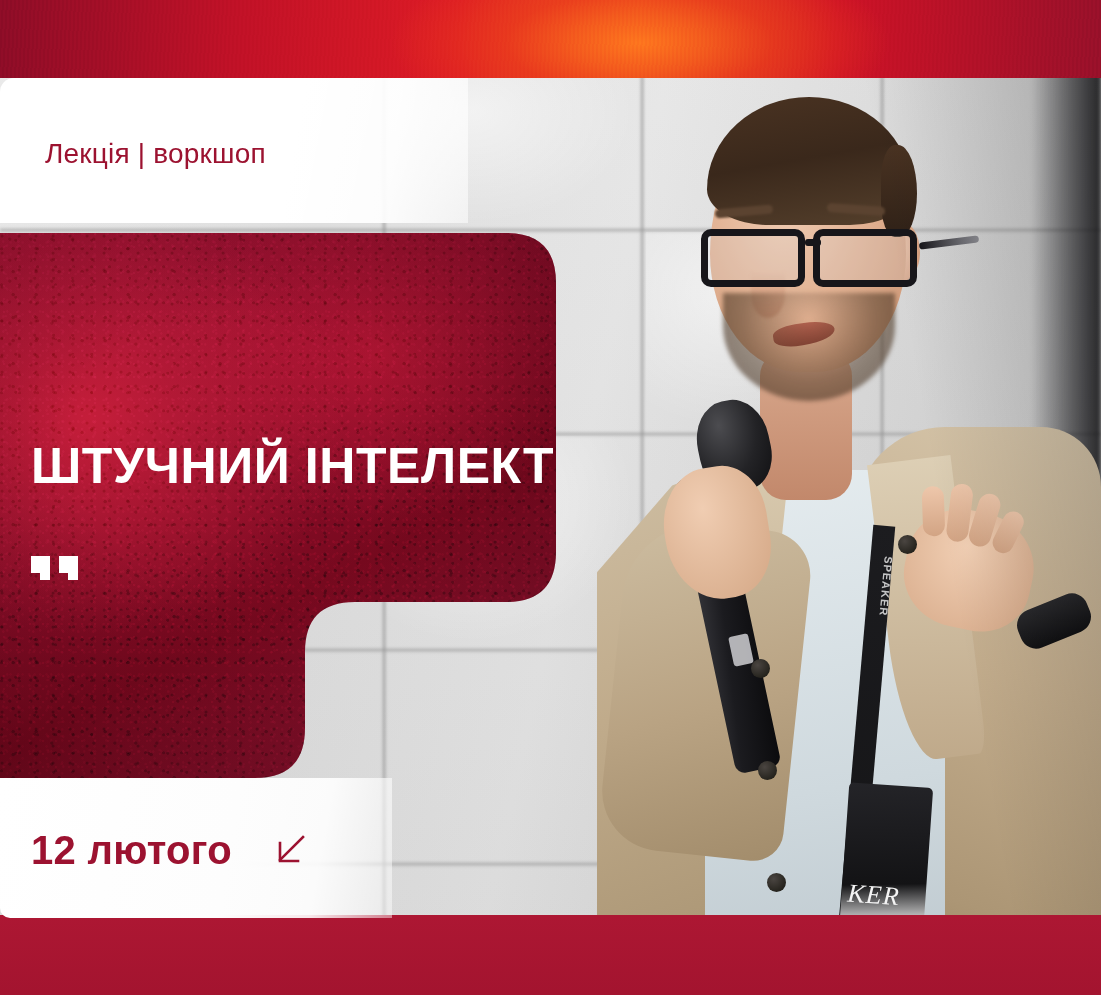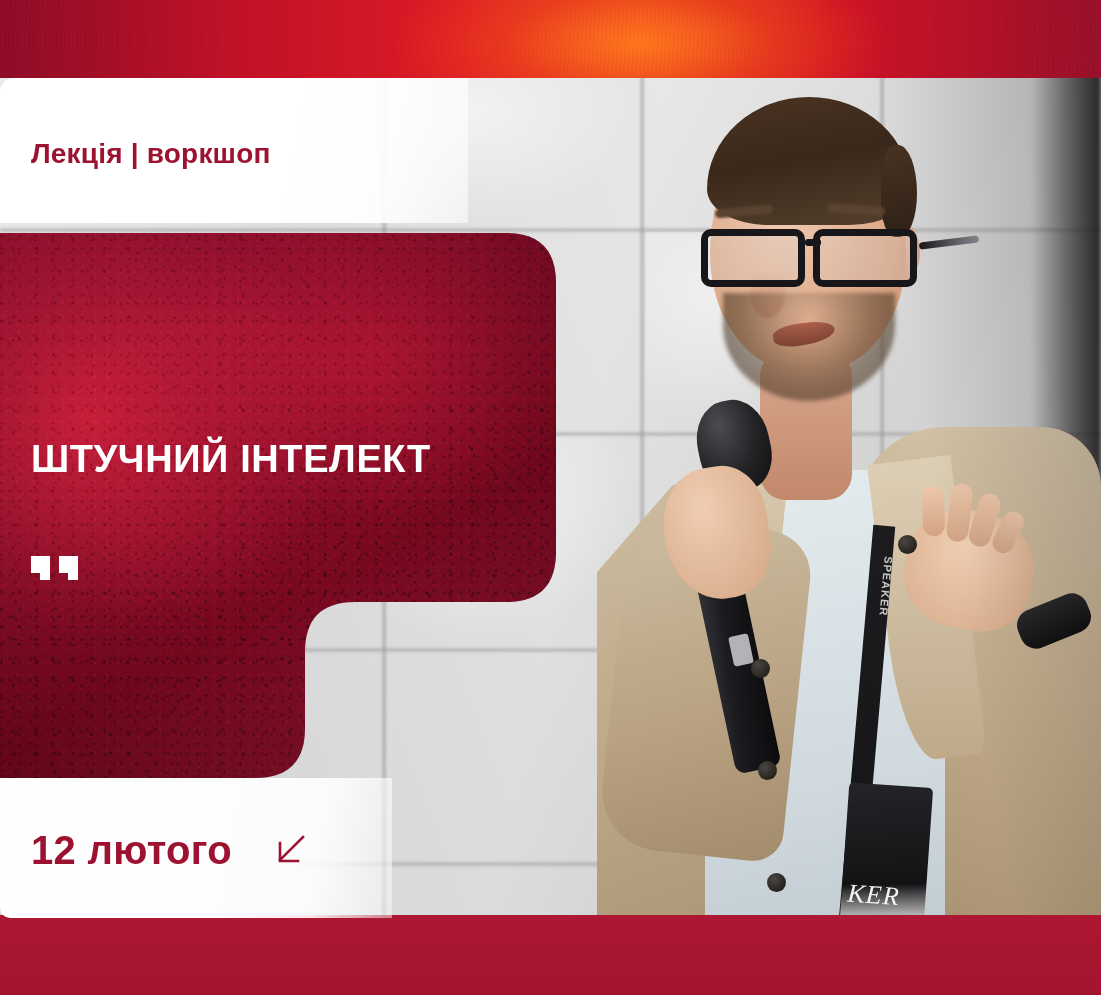--- a/index.html
+++ b/index.html
@@ -254,22 +254,22 @@
   }
 
   
   .panel-top {
     position:absolute; left:0; top:78px; width:468px; height:145px;
     background:linear-gradient(100deg,#ffffff 0%,#ffffff 62%,rgba(255,255,255,.93) 82%,rgba(255,255,255,.55) 100%);
     border-radius:14px 0 0 0;
     z-index:7;
   }
   .kicker {
-    position:absolute; left:31px; top:138px;
-    font-size:28px; font-weight:bold; color:#9c1230;
+    position:absolute; left:45px; top:138px;
+    font-size:28px; font-weight:normal; color:#9c1230;
     letter-spacing:.2px; z-index:9; white-space:nowrap;
   }
 
   
   .card-red {
     position:absolute; left:0; top:233px; width:556px; height:545px;
     z-index:7;
   }
   .card-red .fill {
     position:absolute; inset:0;
@@ -300,21 +300,21 @@
   }
   .card-red .vignette {
     position:absolute; inset:0;
     background:radial-gradient(ellipse 520px 420px at 40% 40%, rgba(0,0,0,0) 30%, rgba(50,0,10,.42) 100%);
     clip-path:path("M0,0 L506,0 Q556,0 556,50 L556,319 Q556,369 506,369 L355,369 Q305,369 305,419 L305,495 Q305,545 255,545 L0,545 Z");
   }
 
   .title-block { position:absolute; left:31px; top:437px; z-index:9; }
   .title-line {
     display:block;
-    font-size:38px; font-weight:bold; color:#ffffff;
+    font-size:50px; font-weight:bold; color:#ffffff;
     letter-spacing:.6px; line-height:1.17; white-space:nowrap;
     text-transform:uppercase;
   }
   .quote-mark {
     position:absolute; left:31px; top:556px; z-index:9;
     display:flex; gap:9px;
   }
   .q-glyph { position:relative; width:19px; height:22px; }
   .q-glyph::before {
     content:""; position:absolute; left:0; top:0; width:19px; height:17px;

